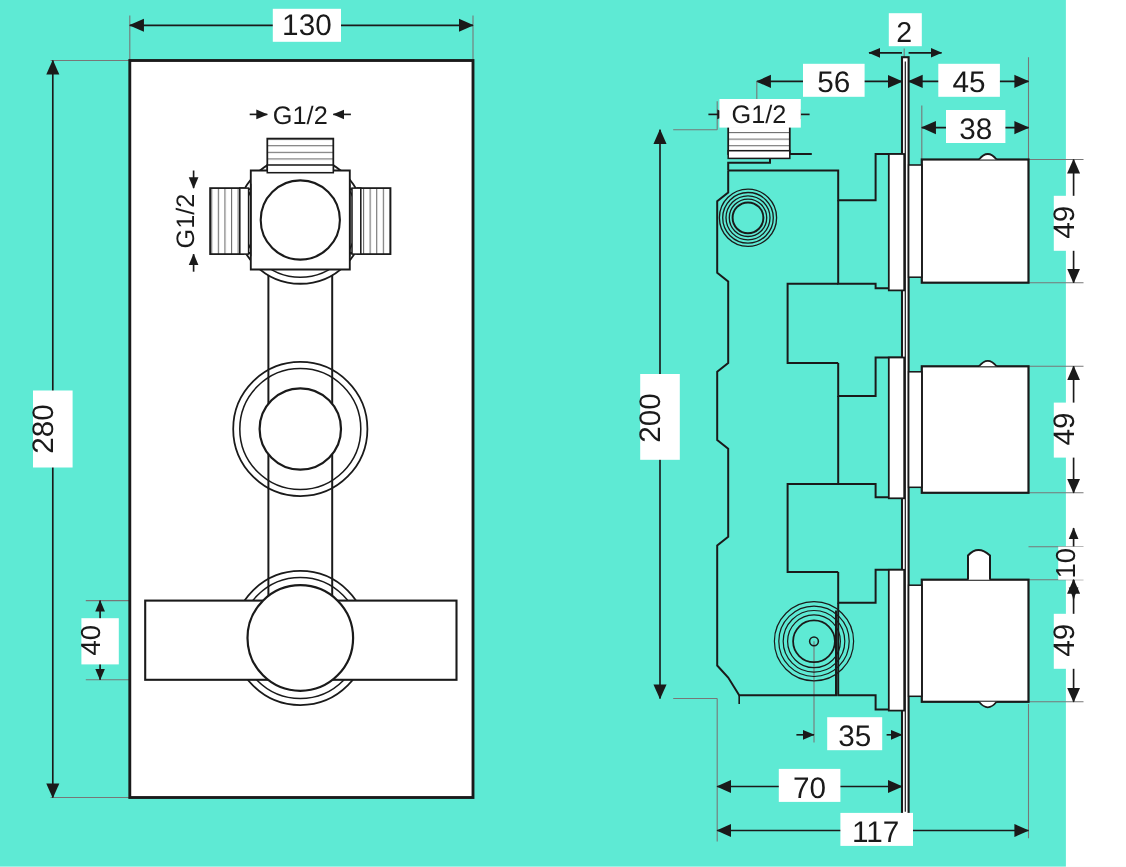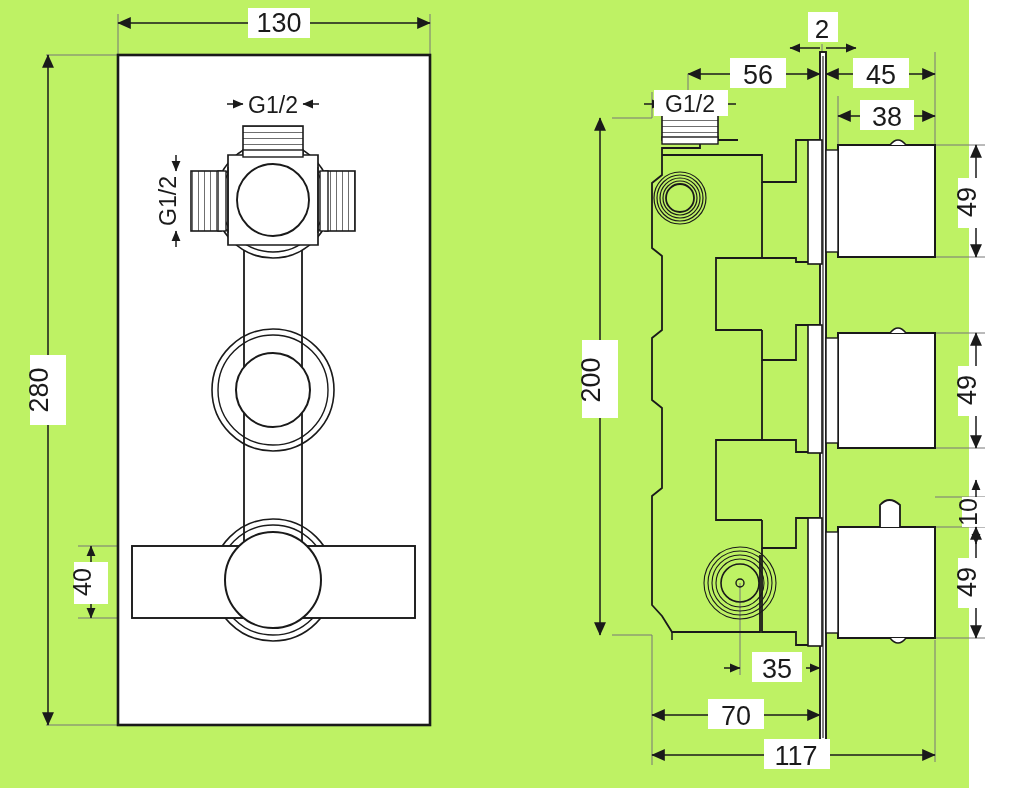--- a/index.html
+++ b/index.html
@@ -11,21 +11,21 @@
   body {
     width: 1024px;
     height: 788px;
     font-family: "Liberation Sans", sans-serif;
     overflow: hidden;
   }
   #sheet {
     position: relative;
     width: 969px;
     height: 788px;
-    background: #bef264;
+    background: #5eead4;
   }
   #drawing {
     position: absolute;
     left: 0;
     top: 0;
   }
   text {
     font-family: "Liberation Sans", sans-serif;
     fill: #1a1a1a;
   }

